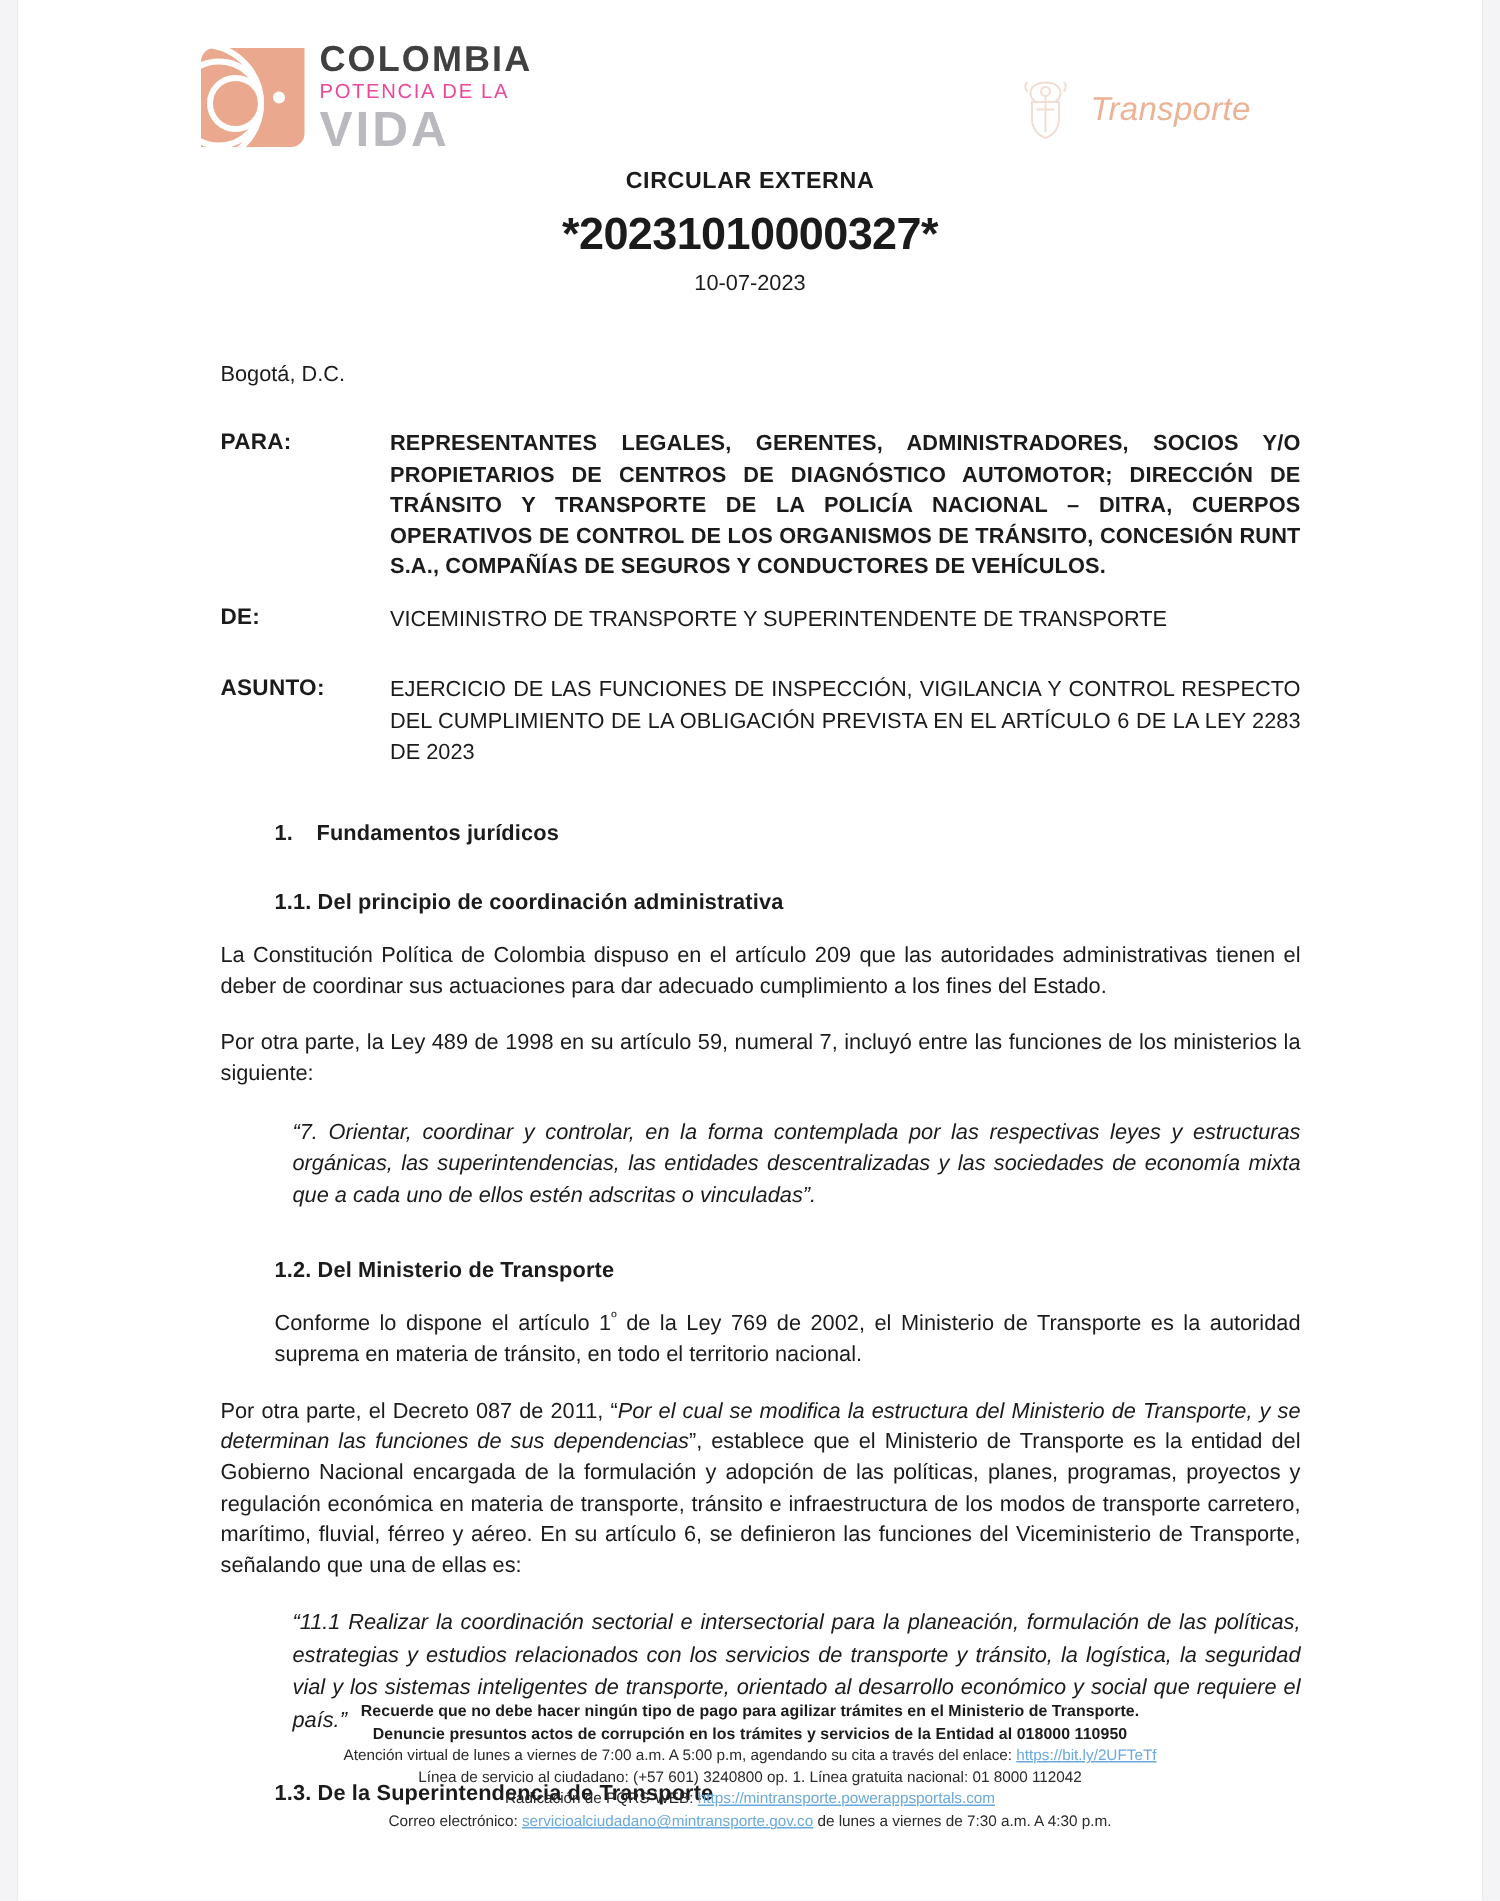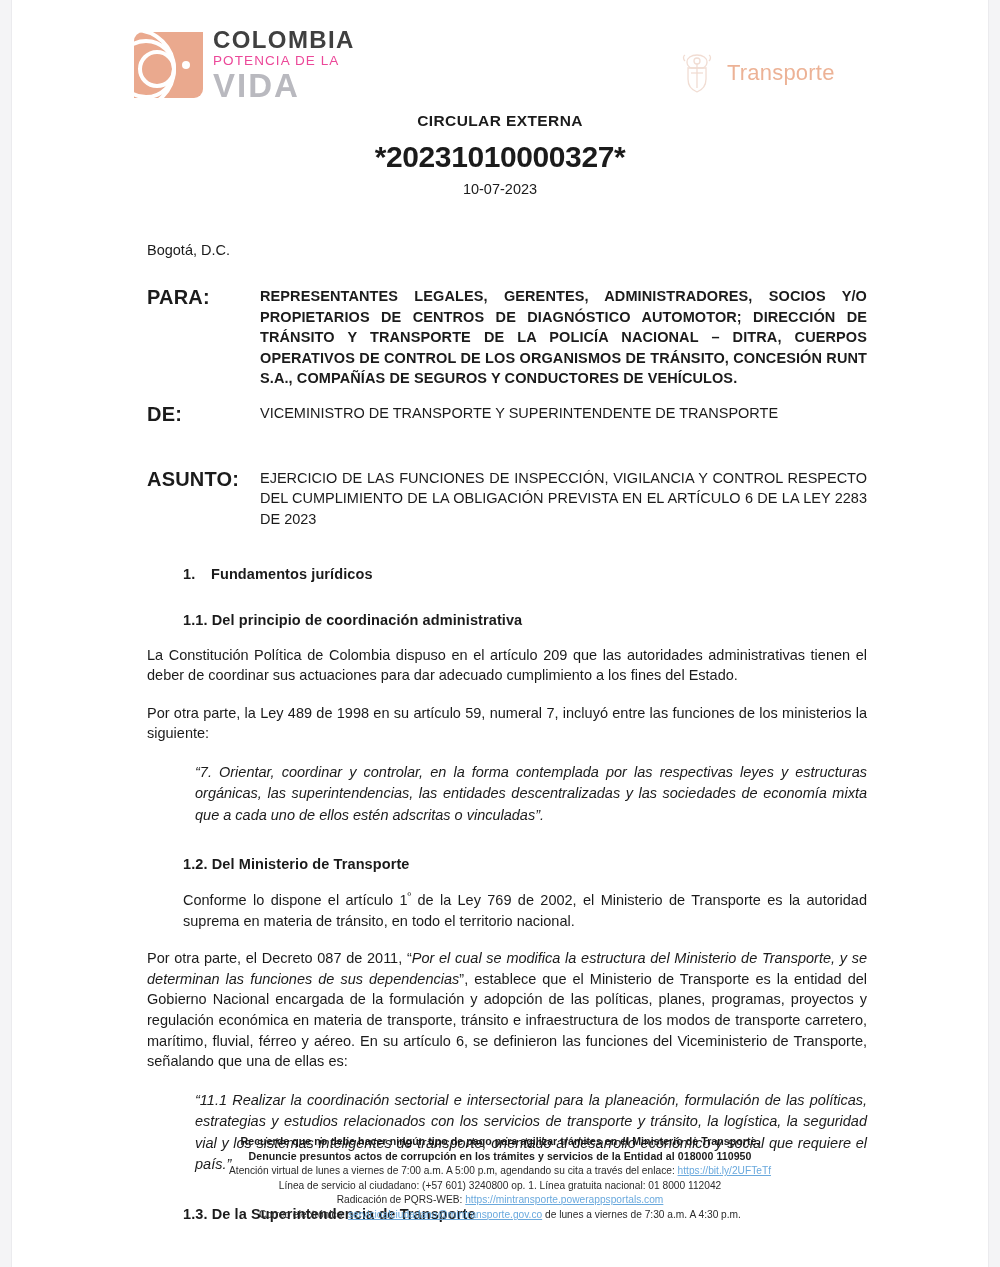--- a/index.html
+++ b/index.html
@@ -87,20 +87,21 @@
     margin-top: 1px;
   }
 
   .logo-transporte {
     position: absolute;
     left: 668px;
     top: 52px;
     display: flex;
     align-items: center;
     opacity: 0.82;
+    font-style: italic;
   }
   .emblem {
     width: 34px;
     height: 42px;
     flex: none;
     opacity: 0.45;
   }
   .lt-text {
     margin-left: 13px;
     font-size: 22px;
@@ -143,34 +144,34 @@
     font-size: 14.5px;
   }
 
   .field-row {
     display: flex;
     margin-top: 28px;
   }
   .field-label {
     flex: none;
     width: 113px;
-    font-size: 20px;
+    font-size: 15px;
     font-weight: bold;
     letter-spacing: 0.2px;
   }
   .field-value {
     flex: 1;
     font-size: 14.5px;
     text-align: justify;
     text-justify: inter-word;
     line-height: 1.42;
   }
   .field-value.bold { font-weight: bold; letter-spacing: 0.1px; }
   .field-row.de { margin-top: 14px; }
-  .field-row.asunto { margin-top: 42px; }
+  .field-row.asunto { margin-top: 27px; }
 
   h2.sec {
     font-size: 14.5px;
     font-weight: bold;
     margin: 36px 0 0 0;
     padding-left: 36px;
     letter-spacing: 0.1px;
   }
   h2.sec .num { display: inline-block; width: 28px; }
 

